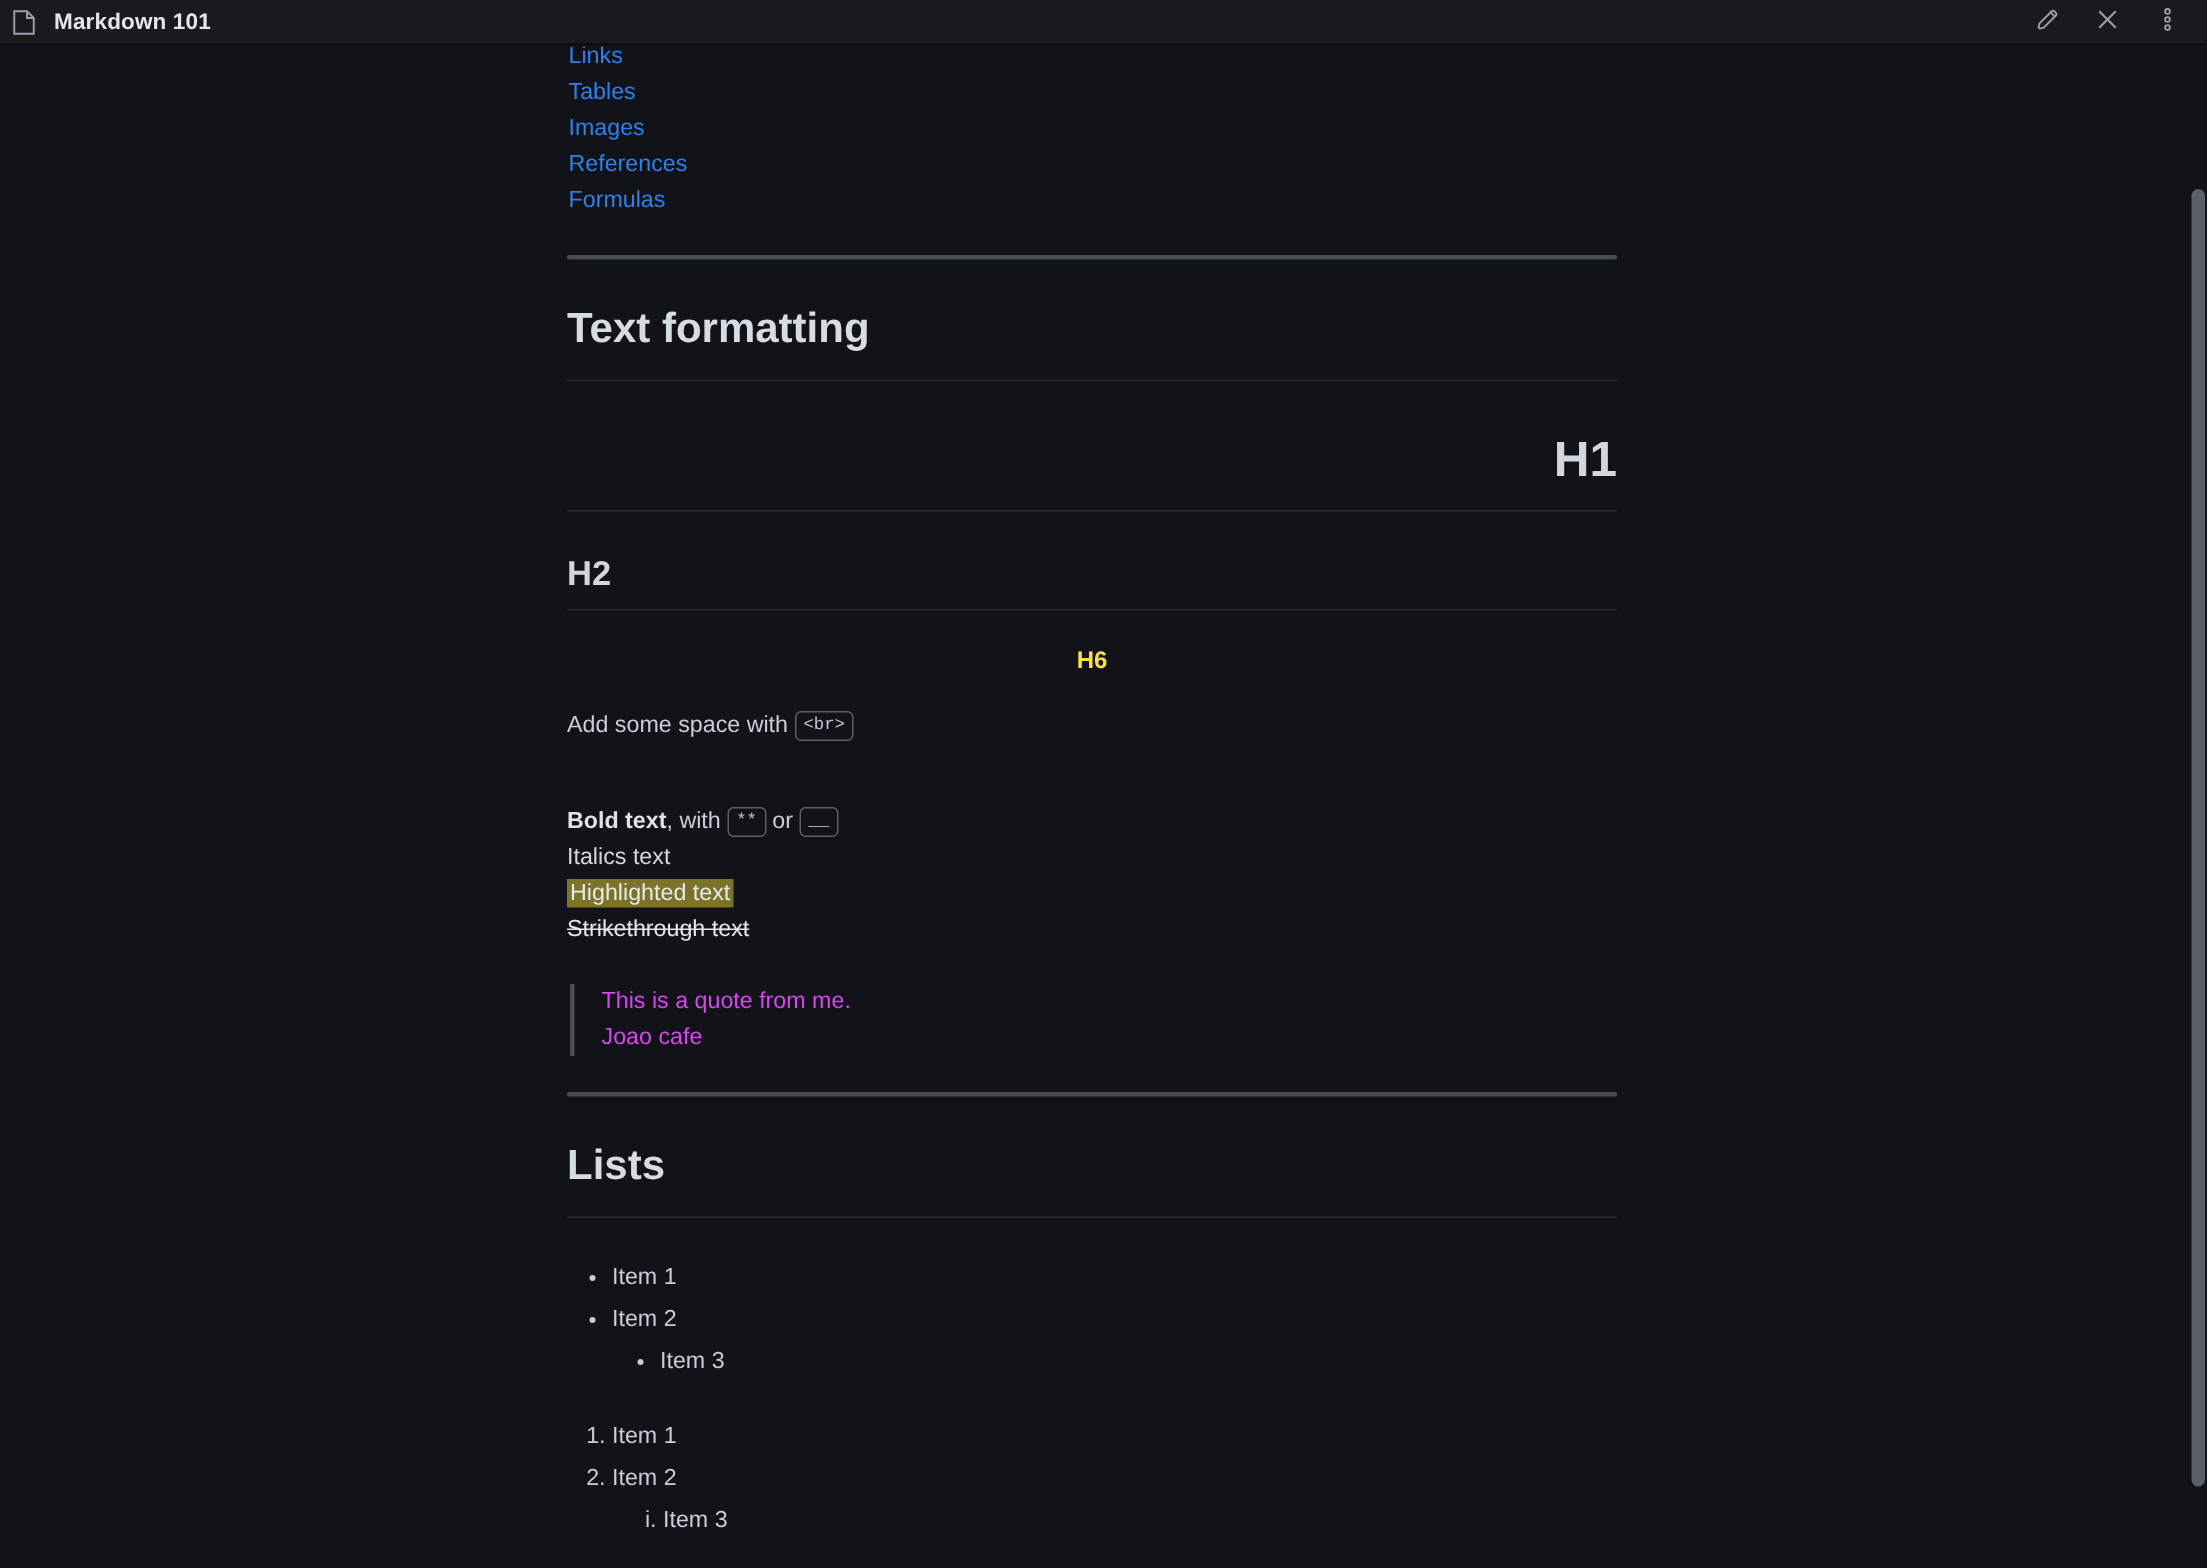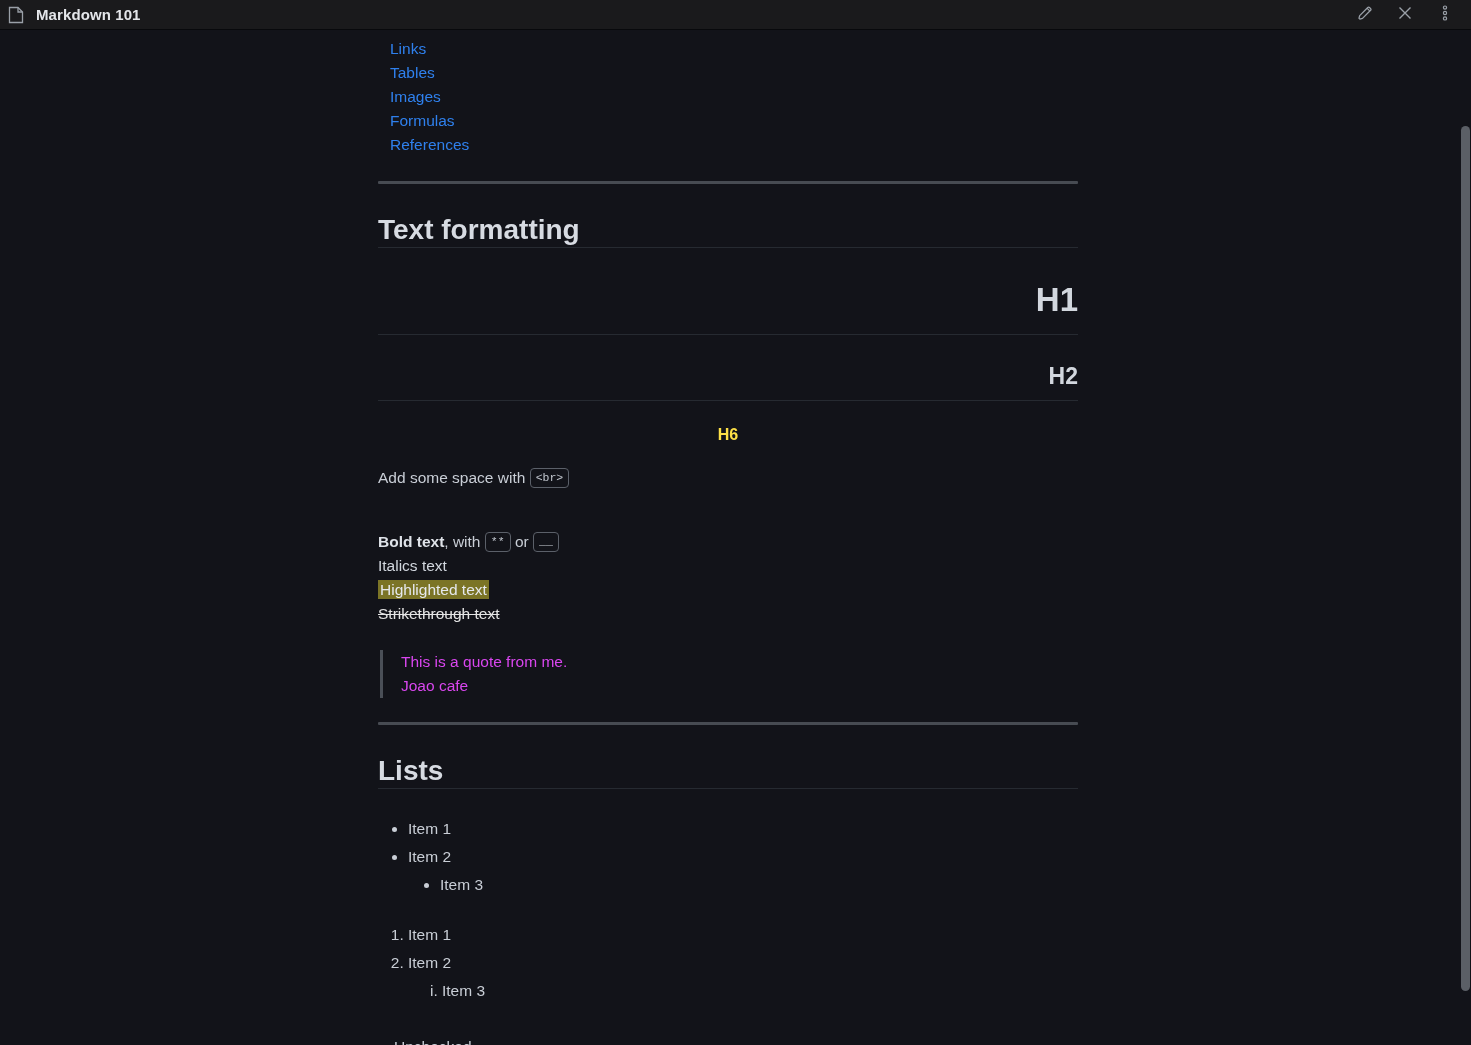--- a/index.html
+++ b/index.html
@@ -52,21 +52,21 @@
   #content {
     position: absolute;
     left: 378px; top: -6px;
     width: 700px;
     color: #c9ced6;
     font-size: 15.5px;
     line-height: 1.55;
   }
 
   
-  .toc { margin: 12px; padding: 0; list-style: none; }
+  .toc { margin: 1px; padding: 0; list-style: none; }
   .toc li { margin: 0; padding: 0; line-height: 24px; }
   .toc a {
     color: #2f80ed;
     text-decoration: none;
     font-size: 15.5px;
   }
 
   
   .hr-thick {
     height: 3px;
@@ -75,21 +75,21 @@
     margin: 24px 0 0 0;
     border-radius: 1px;
   }
 
   
   h2.sec {
     font-size: 28px;
     font-weight: bold;
     color: #d7dbe2;
     margin: 28px 0 0 0;
-    padding-bottom: 0;
+    padding-bottom: 17px;
     border-bottom: 1px solid #262a31;
     line-height: 1.25;
   }
   h1.md-h1 {
     font-size: 33px;
     font-weight: bold;
     color: #d2d7de;
     margin: 32px 0 0 0;
     padding-bottom: 14px;
     border-bottom: 1px solid #262a31;
@@ -97,21 +97,20 @@
     text-align: right;
   }
   h2.md-h2 {
     font-size: 23px;
     font-weight: bold;
     color: #d2d7de;
     margin: 28px 0 0 0;
     padding-bottom: 10px;
     border-bottom: 1px solid #262a31;
     line-height: 1.2;
-    text-align: right;
   }
   h6.md-h6 {
     font-size: 16px;
     font-weight: bold;
     color: #fde047;
     margin: 24px 0 0 0;
     line-height: 1.2;
     text-align: center;
   }
 
@@ -235,22 +234,22 @@
   </div>
 </div>
 
 <div id="viewport">
   <div id="content">
 
     <ul class="toc">
       <li><a href="#">Links</a></li>
       <li><a href="#">Tables</a></li>
       <li><a href="#">Images</a></li>
+      <li><a href="#">References</a></li>
       <li><a href="#">Formulas</a></li>
-      <li><a href="#">References</a></li>
     </ul>
 
     <hr class="hr-thick">
 
     <h2 class="sec">Text formatting</h2>
 
     <h1 class="md-h1">H1</h1>
 
     <h2 class="md-h2">H2</h2>
 

